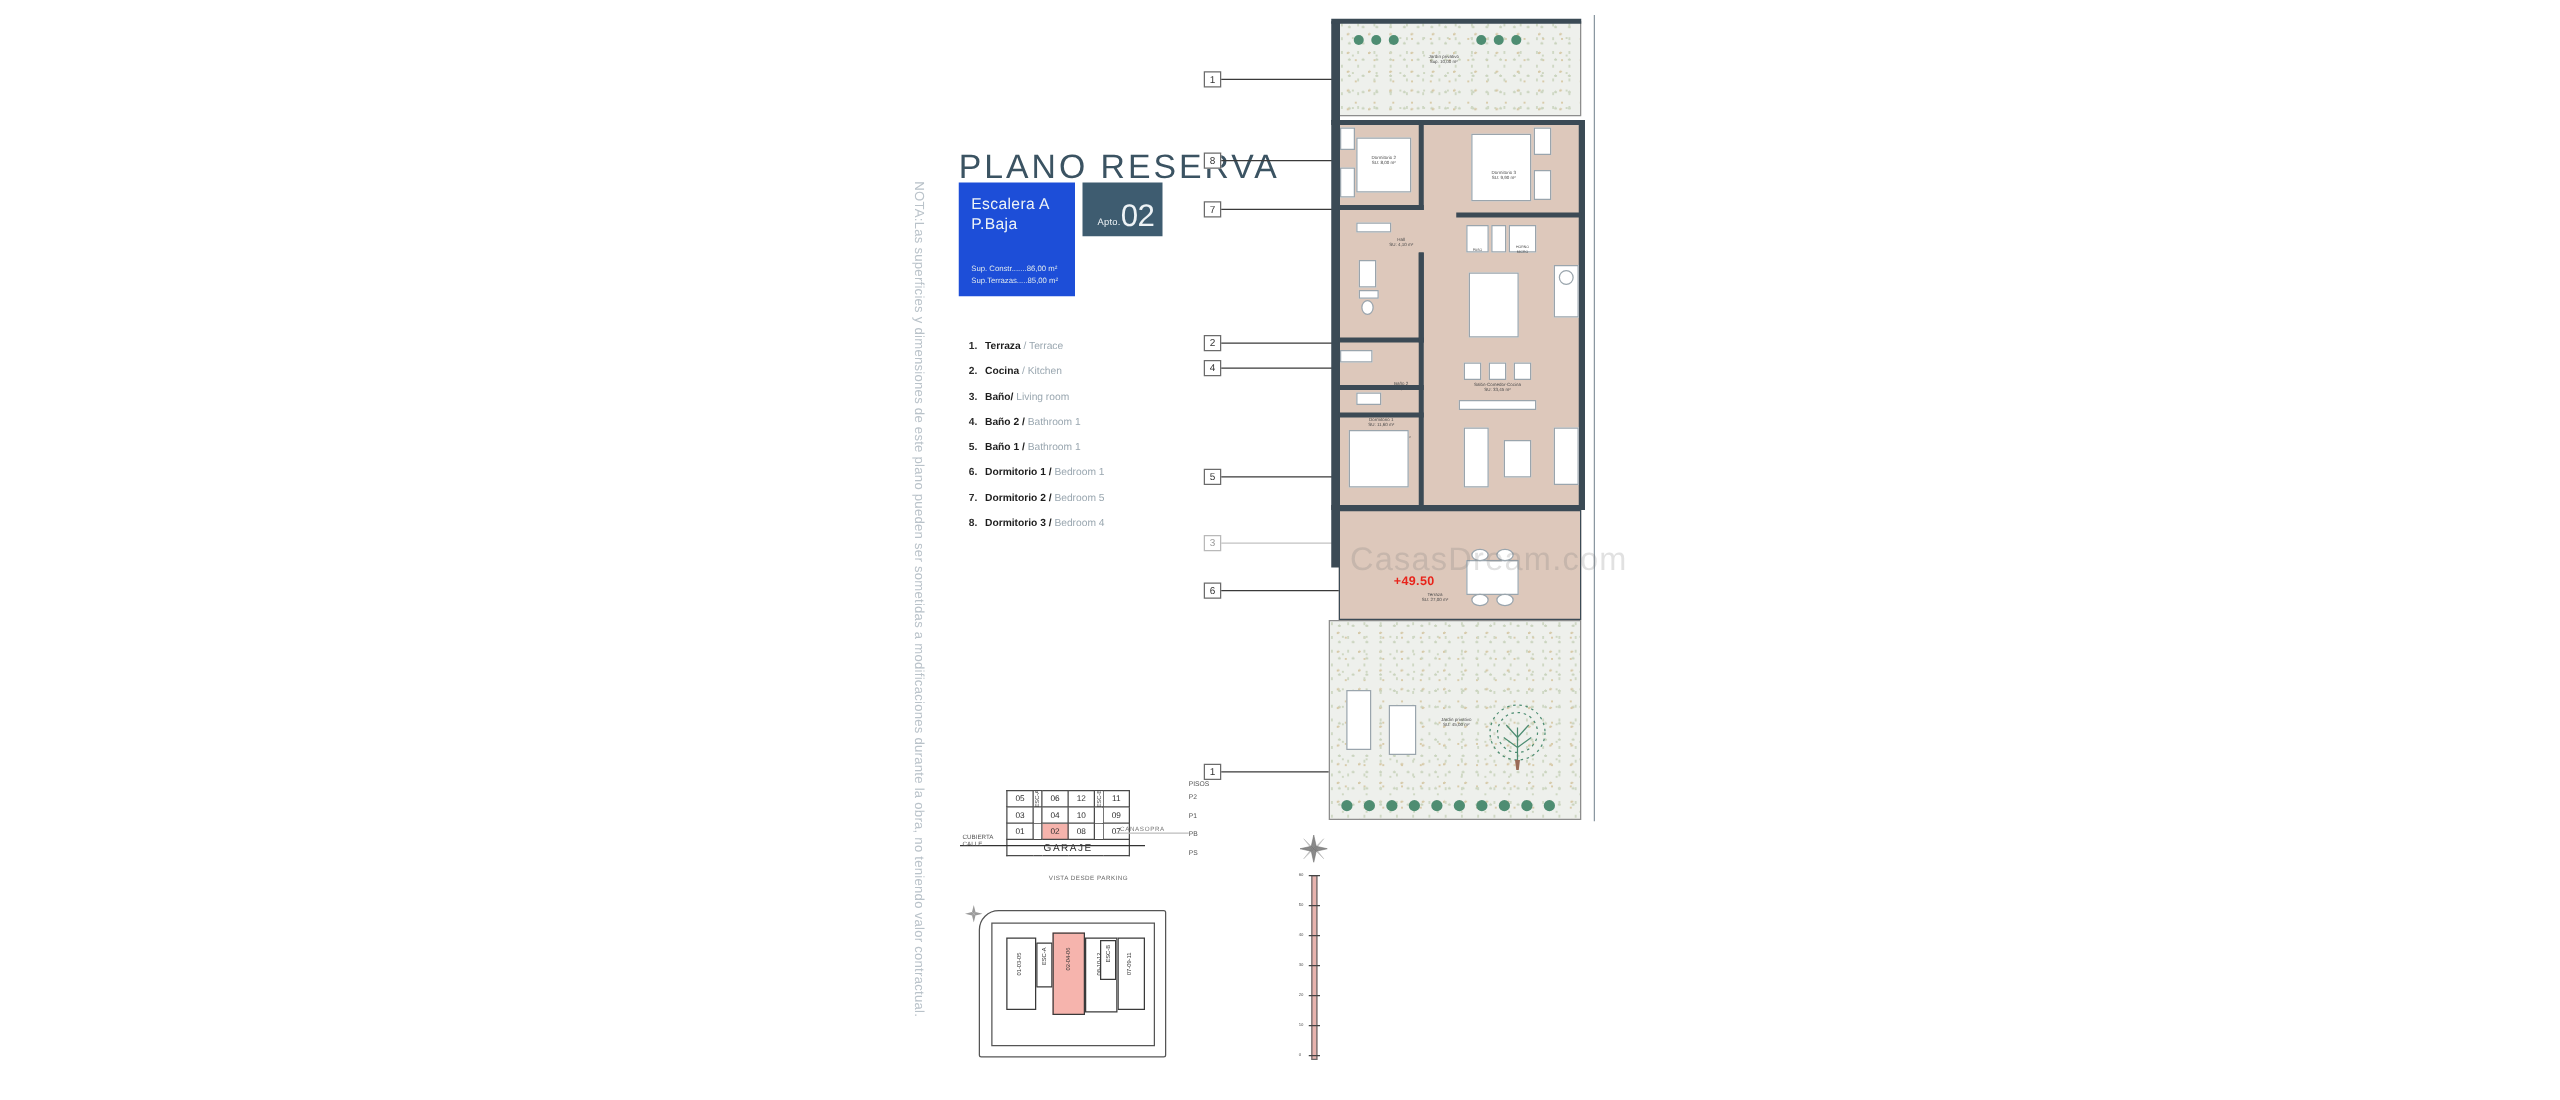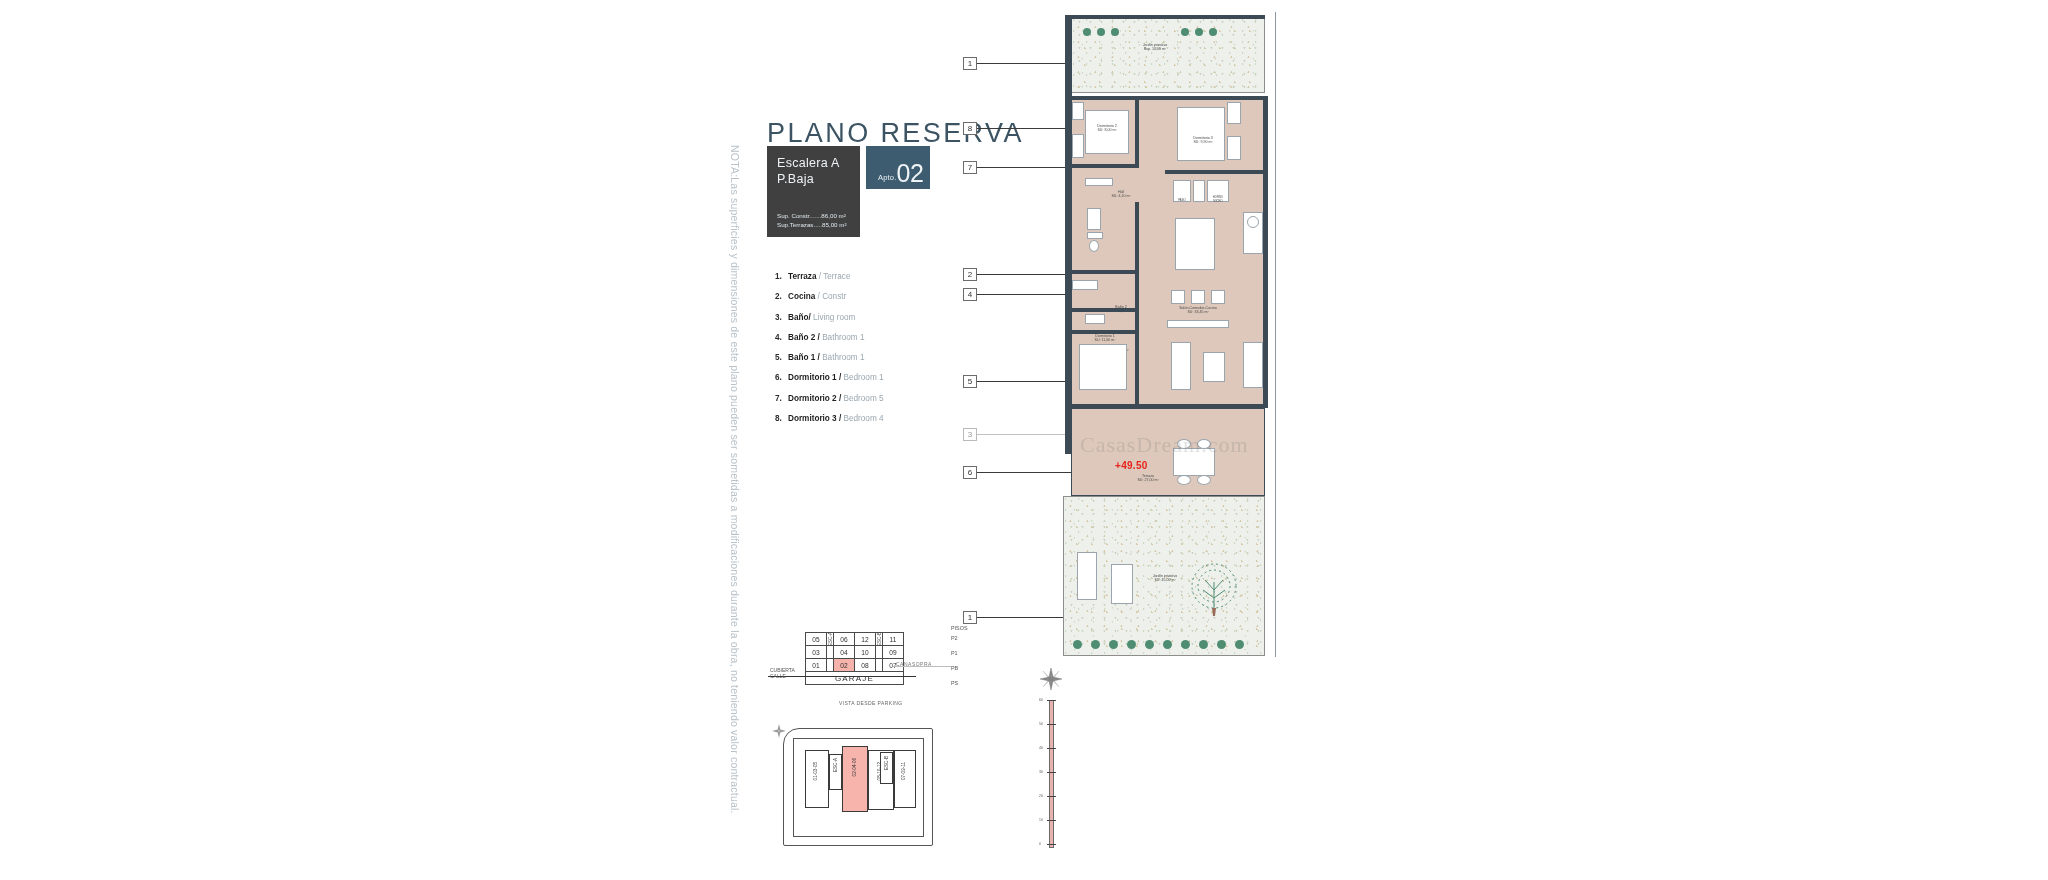--- a/index.html
+++ b/index.html
@@ -21,21 +21,21 @@
   }
 
   
   #title-main {
     position: absolute; left: 767px; top: 118px;
     font-size: 27px; letter-spacing: 2.4px; color: #3b5362; font-weight: 400;
   }
   #badge-escalera {
     position: absolute; left: 767px; top: 146px;
     width: 93px; height: 91px;
-    background: #404040; color: #eef3f6;
+    background: #1d4ed8; color: #eef3f6;
     padding: 9px 10px 4px 10px;
   }
   #badge-escalera .ln { font-size: 12.5px; line-height: 16px; letter-spacing:.3px; }
   #badge-escalera .sup { position:absolute; left:10px; bottom:8px; font-size:6.2px; line-height:8.4px; color:#dde7ed; }
   #badge-apto {
     position: absolute; left: 866px; top: 146px;
     width: 64px; height: 43px; background: #3e5c70; color: #eef3f6;
     display: flex; align-items: flex-end; padding: 0 4px 3px 12px;
   }
   #badge-apto .apto-lbl { font-size: 7.5px; padding-bottom: 4px; letter-spacing:.2px; }
@@ -113,22 +113,22 @@
   .elev { position:absolute; color:#e8231a; font-size:10px; font-weight:700; letter-spacing:.3px;margin-top:44px; }
   .furn { position:absolute; background:#fff; border:.7px solid #9aa5ad; }
   .furn-r { position:absolute; background:#fff; border:.7px solid #9aa5ad; border-radius:50%; }
   .tree { position:absolute; border-radius:50%; background:#4e8d72; }
   .badge02 {
     position:absolute; left:1074px; top:238px; width:20px; height:14px;
     border:1px solid #e8a9c4; color:#d6247c; font-size:8px; font-weight:700;
     display:flex; align-items:center; justify-content:center; background:#fff;
   }
   #watermark {
-    position:absolute; left:1080px; top:432px; font-size:22px; color:rgba(120,120,120,.22);
-    font-family:Liberation Serif, serif; letter-spacing:1px; pointer-events:none;
+    position:absolute; left:1080px; top:432px; font-size:26px; color:rgba(120,120,120,.22);
+    font-family:Liberation Sans, sans-serif; letter-spacing:1px; pointer-events:none;
   }
 
   
   #plan-compass { position:absolute; left:1040px; top:668px; width:22px; height:22px; }
   #scalebar { position:absolute; left:1047px; top:700px; width:9px; height:148px; }
   #scalebar .col { position:absolute; left:2px; top:0; width:5px; height:100%; background:#e8b3ae; border:.6px solid #6a6a6a; }
   #scalebar .tick { position:absolute; left:0; width:9px; height:.7px; background:#444; }
   #scalebar .tlab { position:absolute; left:-8px; font-size:3.4px; color:#555; }
 </style>
 </head>
@@ -156,21 +156,21 @@
 
   <div id="legend">
     <div class="leg-row">
       <span class="leg-num">1.</span>
       <span><span class="leg-es">Terraza</span>
       <span class="leg-en"> / <span>Terrace</span></span></span>
     </div>
     <div class="leg-row">
       <span class="leg-num">2.</span>
       <span><span class="leg-es">Cocina</span>
-      <span class="leg-en"> / <span>Constr</span></span></span>
+      <span class="leg-en"> / <span>Kitchen</span></span></span>
     </div>
     <div class="leg-row">
       <span class="leg-num">3.</span>
       <span><span class="leg-es">Baño/</span>
       <span class="leg-en"> <span>Living room</span></span></span>
     </div>
     <div class="leg-row">
       <span class="leg-num">4.</span>
       <span><span class="leg-es">Baño 2 /</span>
       <span class="leg-en"> <span>Bathroom 1</span></span></span>

